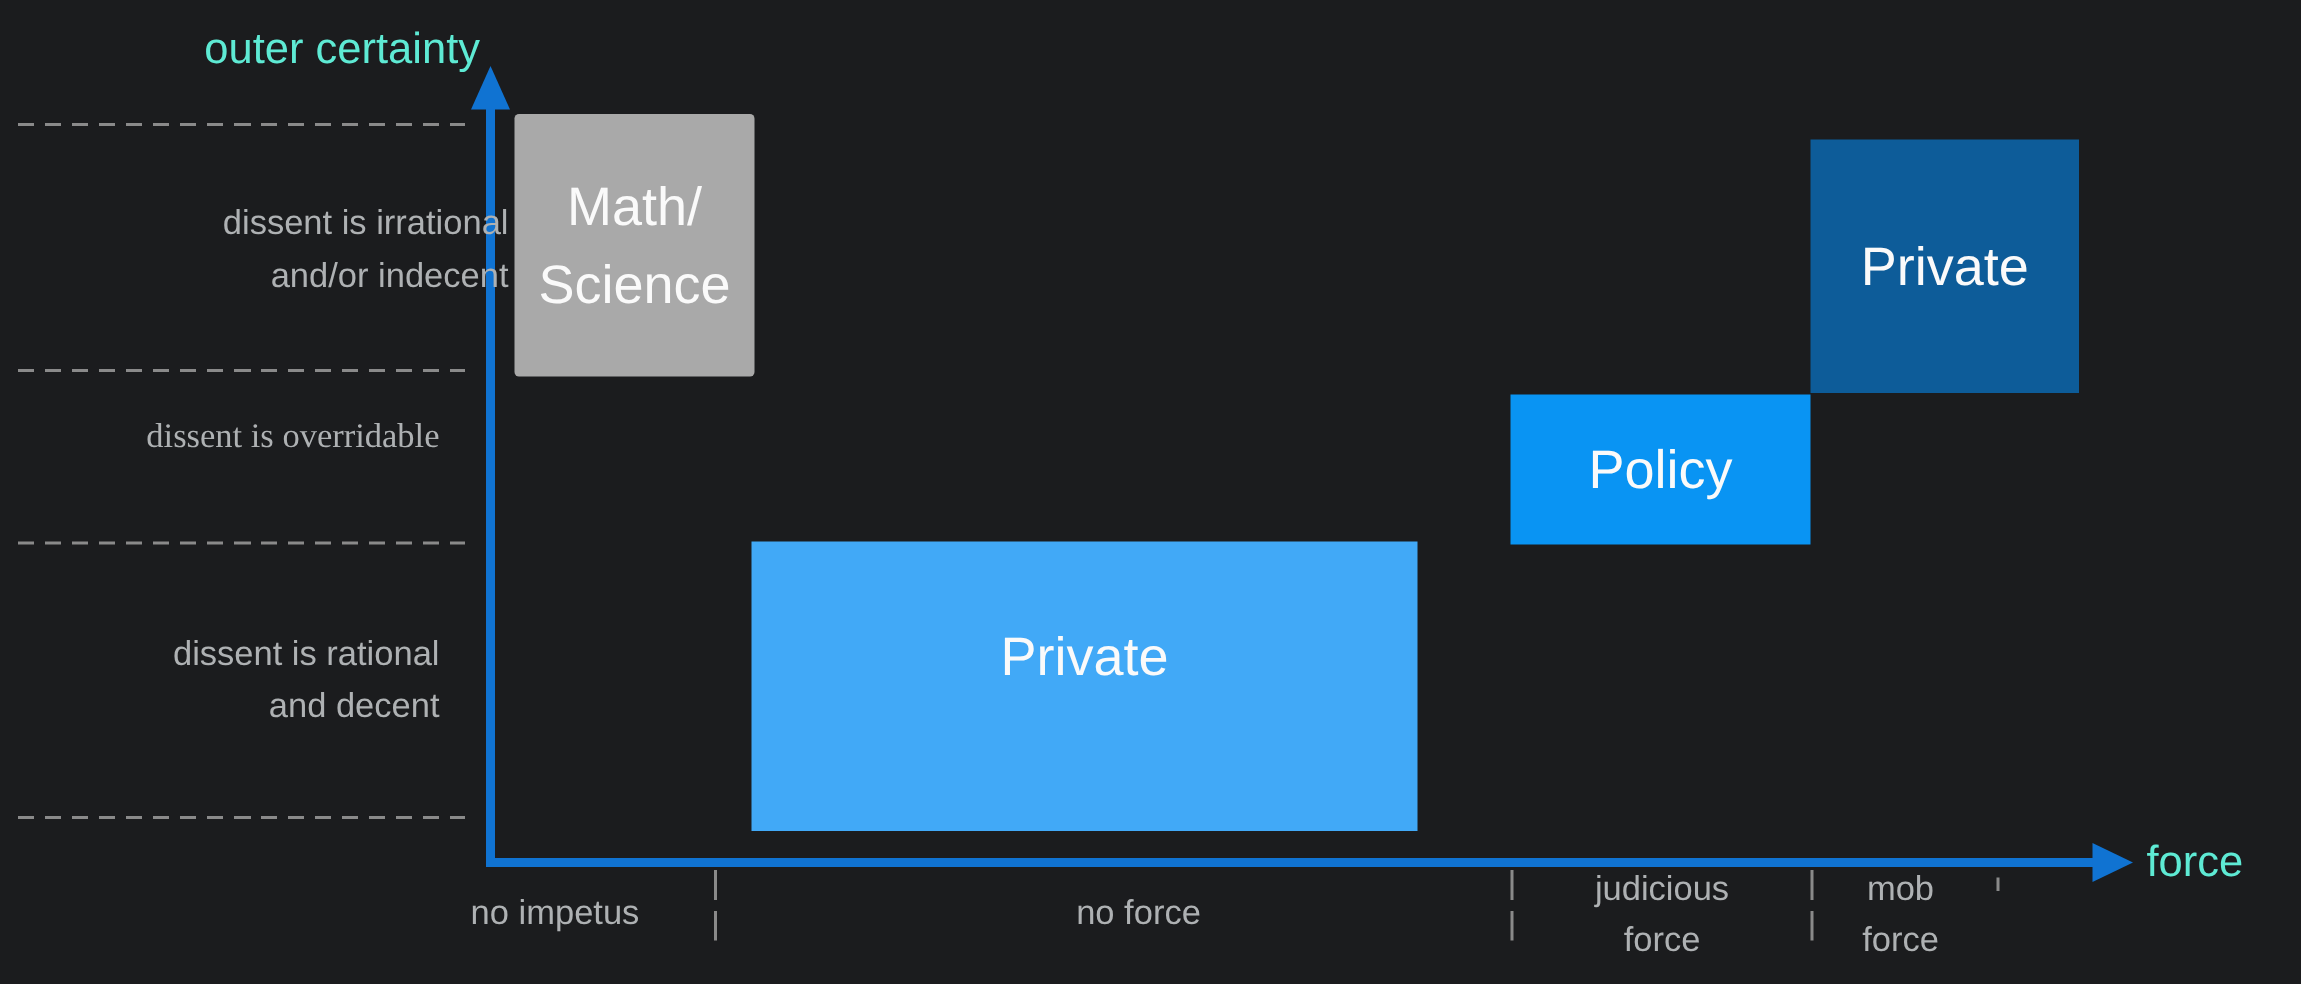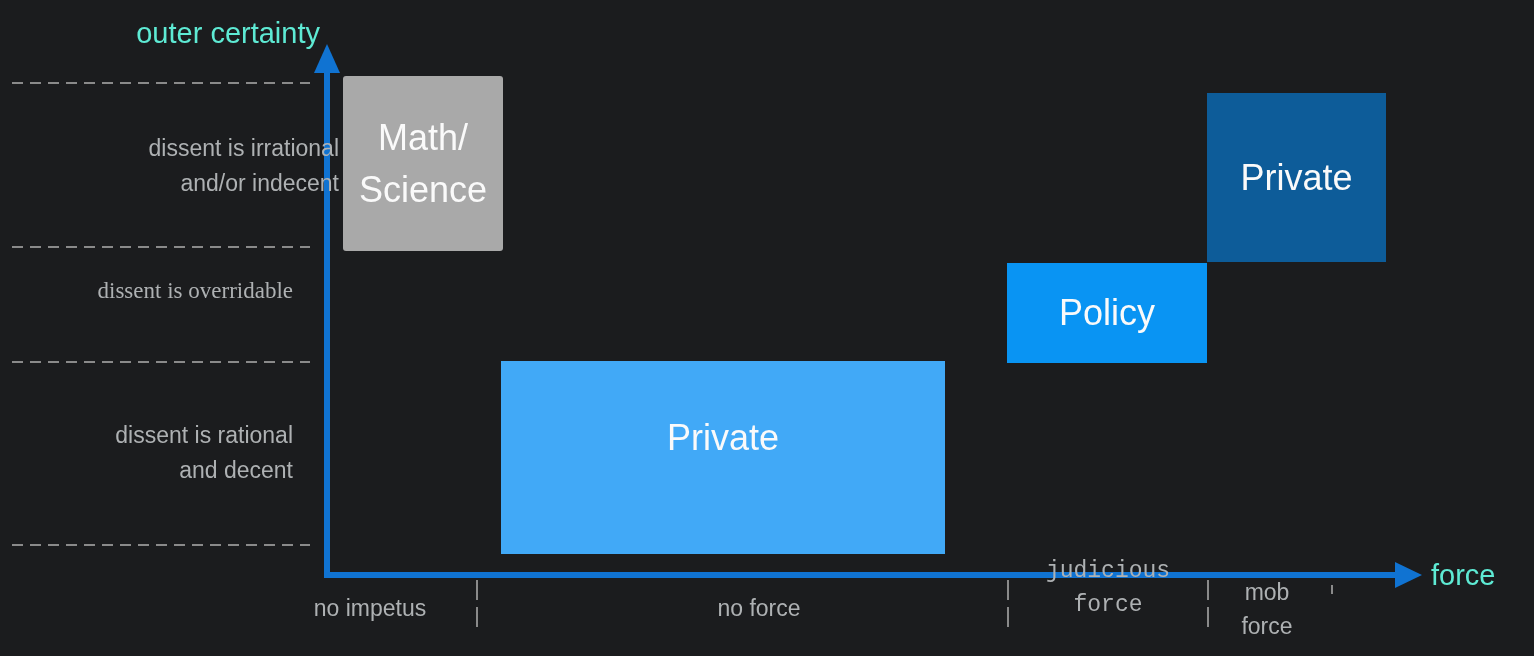--- a/index.html
+++ b/index.html
@@ -55,21 +55,21 @@
 
   
   .zone-label { color: #aeb1b3; font-size: 23px; white-space: nowrap; }
   .y-zone { text-align: right; width: 293px; left: 0; line-height: 35px; }
   #y-zone-1 { top: 131px; padding-left: 46px; }
   #y-zone-2 { top: 277px; line-height: 28px; font-family: Liberation Serif, serif; }
   #y-zone-3 { top: 418px; }
   .x-zone { text-align: center; width: 160px; line-height: 34px; }
   #x-zone-1 { left: 290px; top: 591px; }
   #x-zone-2 { left: 679px; top: 591px; }
-  #x-zone-3 { left: 1028px; top: 554px; font-family: Liberation Mono, monospace; }
+  #x-zone-3 { left: 1028px; top: 575px; }
   #x-zone-4 { left: 1187px; top: 575px; }
 
   
   .box {
     display: flex; align-items: center; justify-content: center;
     color: #fafafa; font-size: 36px; line-height: 52px;
     text-align: center;
   }
   #box-math-science { left: 343px; top: 76px;  width: 160px; height: 175px; background: #a9a9a9; border-radius: 3px; }
   #box-private      { left: 501px; top: 361px; width: 444px; height: 193px; background: #41a9f7; }

